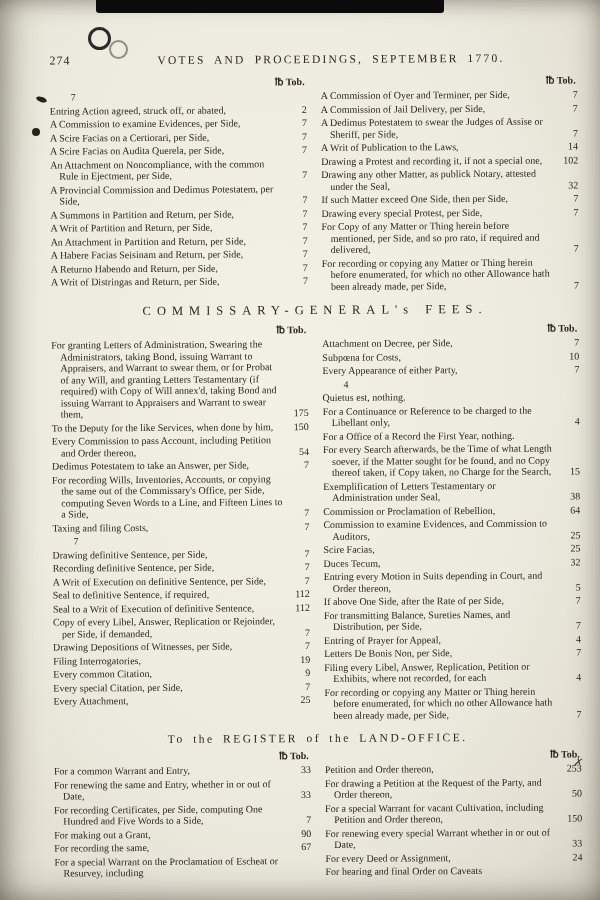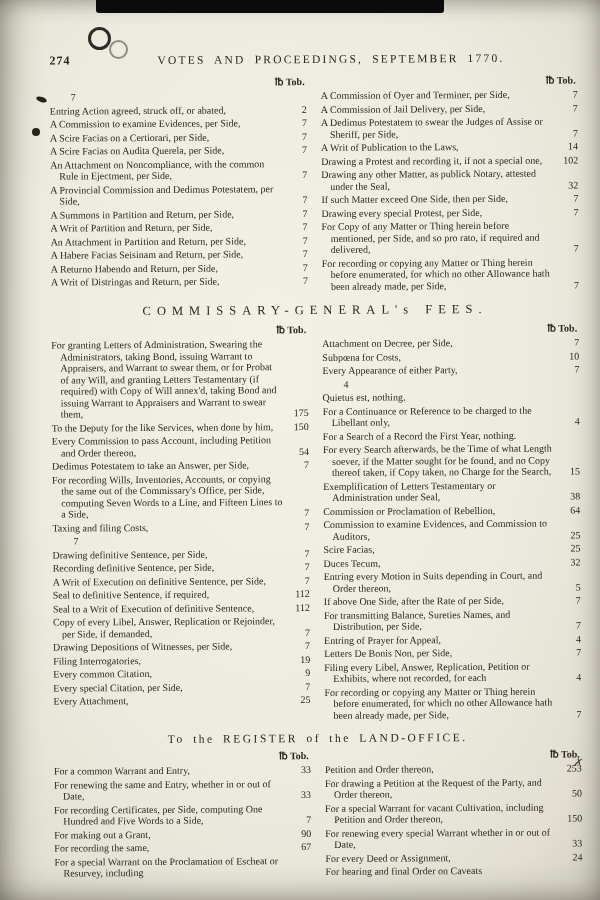--- a/index.html
+++ b/index.html
@@ -20,21 +20,21 @@
   }
   .scan-bar{position:absolute;top:0;left:96px;width:348px;height:13px;background:#0b0b0b;border-radius:0 0 3px 3px}
   .ring{position:absolute;border-radius:50%}
   .ring1{left:88px;top:27px;width:17px;height:17px;border:3px solid #2a2a28}
   .ring2{left:109px;top:40px;width:15px;height:15px;border:2px solid rgba(70,65,55,.55)}
   .speck{position:absolute;background:#26221c;border-radius:50%}
   .sp1{left:36px;top:97px;width:11px;height:5px;transform:rotate(18deg)}
   .sp2{left:32px;top:128px;width:8px;height:8px}
   .content{position:absolute;left:52px;top:52px;width:528px;transform:rotate(-0.35deg)}
   .page-header{display:flex;align-items:baseline;margin-bottom:7px}
-  .page-num{font-size:12px;letter-spacing:1px;margin-right:14px;font-weight:bold}
+  .page-num{font-size:12px;letter-spacing:1px;margin-right:14px;font-weight:normal}
   .page-title{font-size:11.5px;letter-spacing:2.2px;word-spacing:4px;flex:1;text-align:center;white-space:nowrap}
   .cols{display:flex;gap:14px}
   .col{width:257px;flex:none}
   .tob-label{text-align:right;font-size:10px;font-weight:bold;padding-right:2px;margin-bottom:2px}
   .fee-row{display:flex;align-items:flex-end;margin-bottom:2px}
   .fee-text{flex:1;font-size:10px;line-height:11.5px;padding-left:9px;text-indent:-9px}
   .fee-val{width:26px;flex:none;text-align:right;font-size:10px;line-height:11.5px}
   .section-heading{text-align:center;margin:9px 0 4px}
   .heading-wide{font-size:12.5px;letter-spacing:6px;word-spacing:2px}
   .heading-mixed{font-size:11.5px;letter-spacing:2.5px;word-spacing:3px}
@@ -253,21 +253,21 @@
               </div>
               <div class="fee-row">
                 <span class="fee-text">Quietus est, nothing.</span>
                 <span class="fee-val"></span>
               </div>
               <div class="fee-row">
                 <span class="fee-text">For a Continuance or Reference to be charged to the Libellant only,</span>
                 <span class="fee-val">4</span>
               </div>
               <div class="fee-row">
-                <span class="fee-text">For a Search of a Record the First Year, nothing.</span>
+                <span class="fee-text">For a Office of a Record the First Year, nothing.</span>
                 <span class="fee-val"></span>
               </div>
               <div class="fee-row">
                 <span class="fee-text">For every Search afterwards, be the Time of what Length soever, if the Matter sought for be found, and no Copy thereof taken, if Copy taken, no Charge for the Search,</span>
                 <span class="fee-val">15</span>
               </div>
               <div class="fee-row">
                 <span class="fee-text">Exemplification of Letters Testamentary or Administration under Seal,</span>
                 <span class="fee-val">38</span>
               </div>

